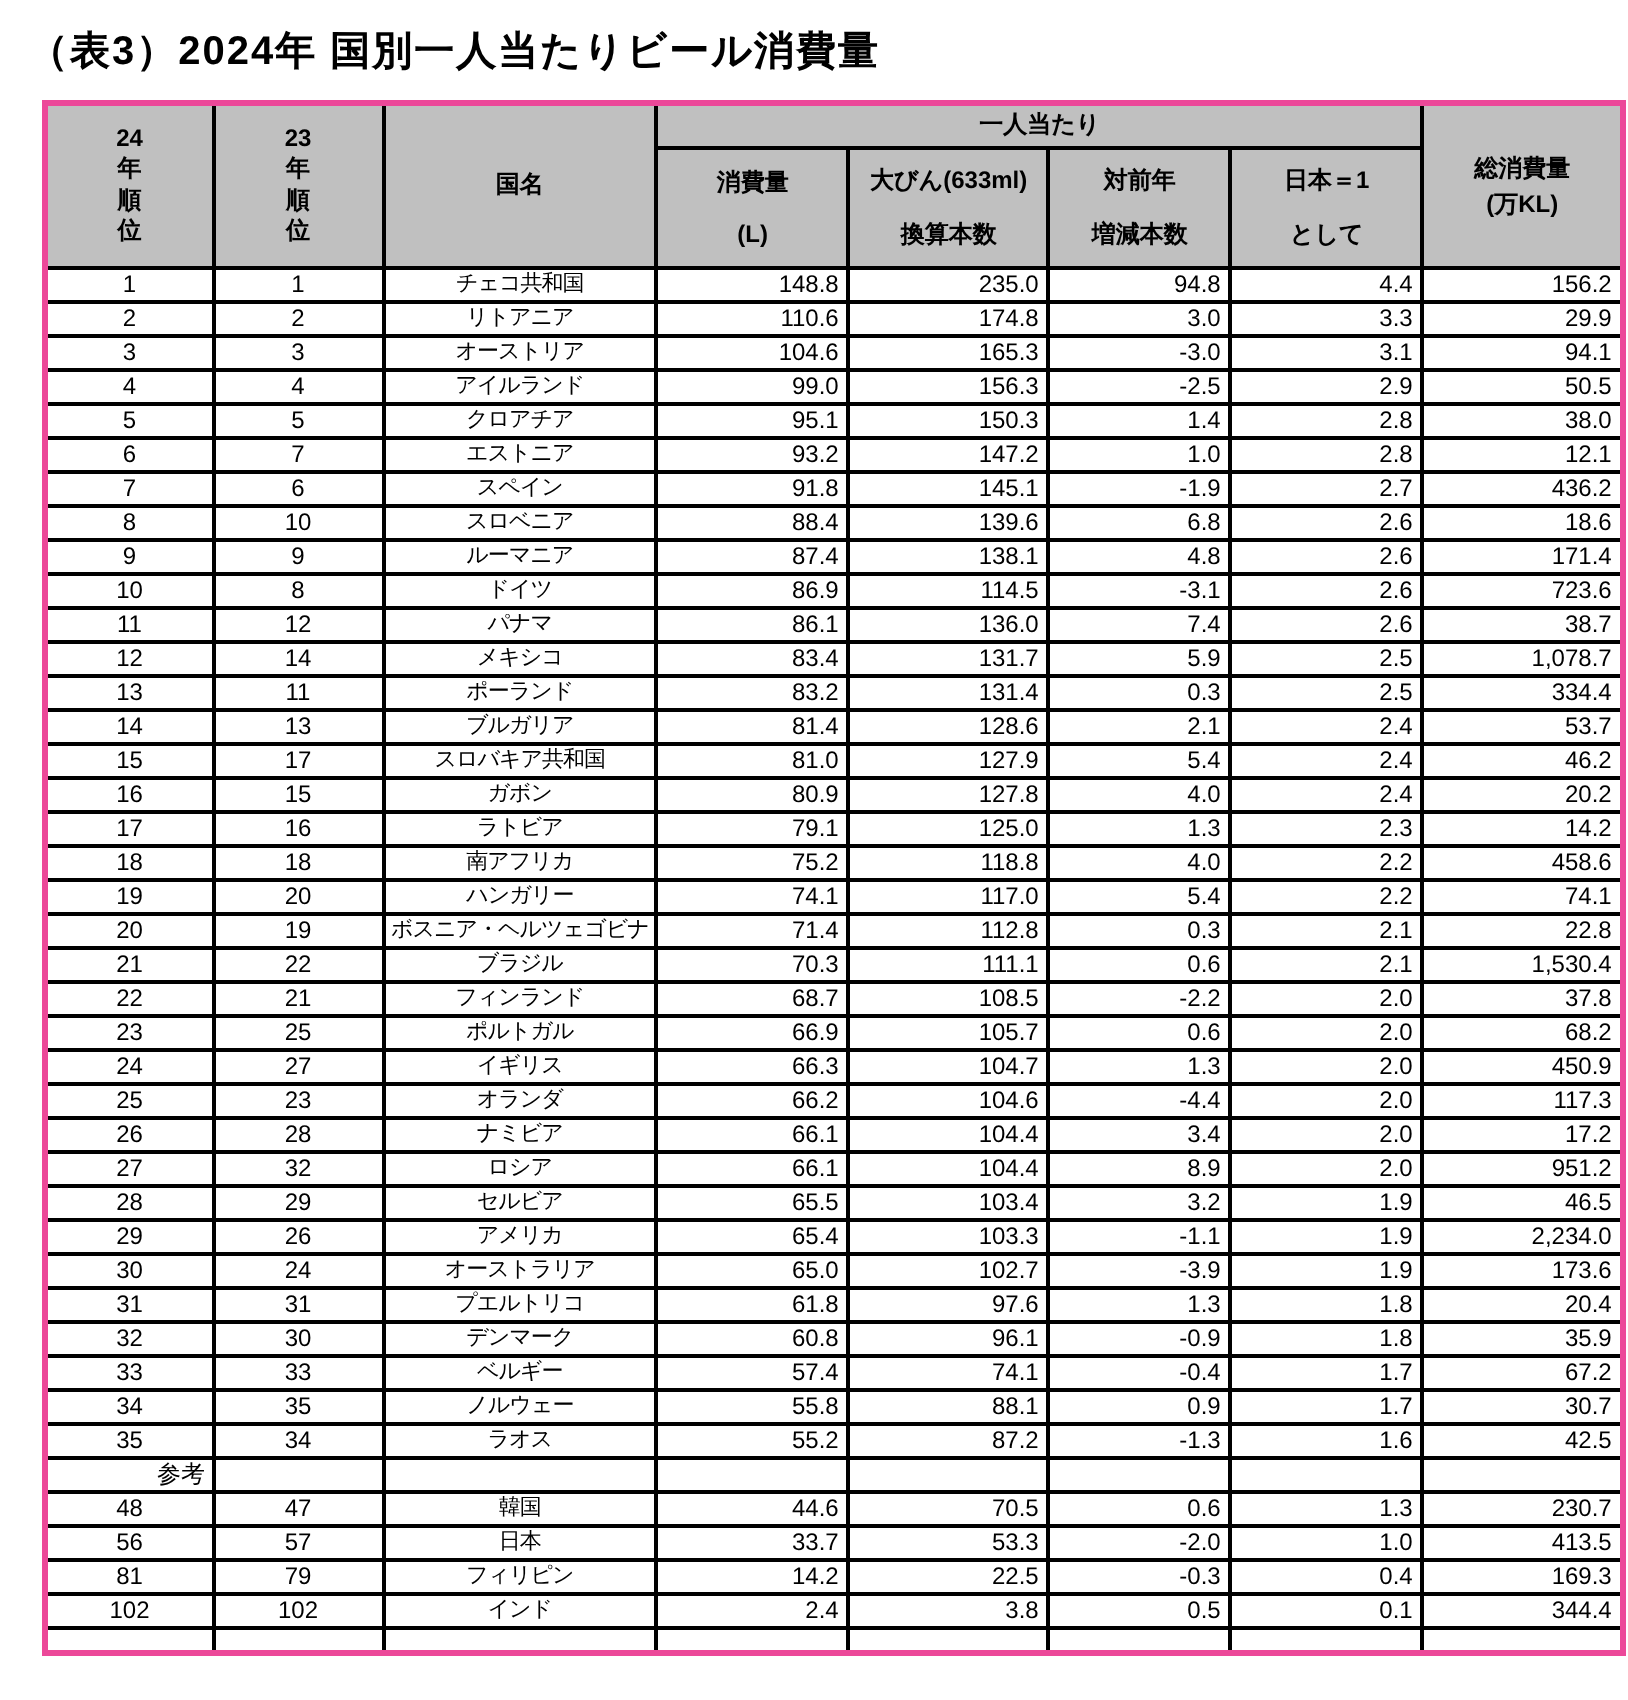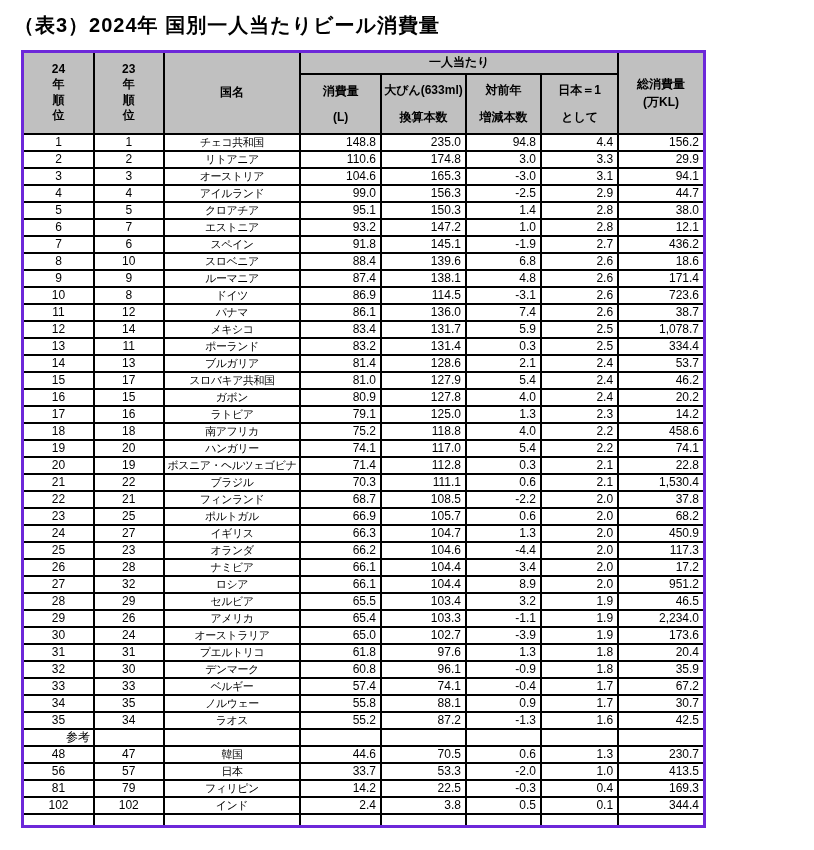--- a/index.html
+++ b/index.html
@@ -3,38 +3,38 @@
 <meta charset="utf-8">
 <style>
   html, body {
     margin: 0;
     padding: 0;
     background: #ffffff;
     color: #000000;
     font-family: "Liberation Sans", "DejaVu Sans", sans-serif;
   }
   .page {
-    width: 706px;
+    width: 814px;
     height: 850px;
     box-sizing: border-box;
     padding: 12px 0 0 14px;
     background: #ffffff;
     overflow: hidden;
   }
   .title {
     font-size: 20px;
     font-weight: bold;
     margin: 0 0 11px 0;
     letter-spacing: 1px;
   }
   table.beer {
     border-collapse: collapse;
     table-layout: fixed;
     margin-left: 7px;
-    border: 3px solid #6d28d9;
+    border: 3px solid #ec4899;
     padding-left: 43px;
   }
   table.beer th, table.beer td {
     border: 2px solid #000;
     box-sizing: border-box;
     overflow: hidden;
   }
   thead th {
     background: #c0c0c0;
     font-size: 12px;
@@ -148,21 +148,21 @@
           <td class="c-num">94.1</td>
         </tr>
         <tr>
           <td class="c-rank">4</td>
           <td class="c-rank">4</td>
           <td class="c-country">アイルランド</td>
           <td class="c-num">99.0</td>
           <td class="c-num">156.3</td>
           <td class="c-num">-2.5</td>
           <td class="c-num">2.9</td>
-          <td class="c-num">44.7</td>
+          <td class="c-num">50.5</td>
         </tr>
         <tr>
           <td class="c-rank">5</td>
           <td class="c-rank">5</td>
           <td class="c-country">クロアチア</td>
           <td class="c-num">95.1</td>
           <td class="c-num">150.3</td>
           <td class="c-num">1.4</td>
           <td class="c-num">2.8</td>
           <td class="c-num">38.0</td>

